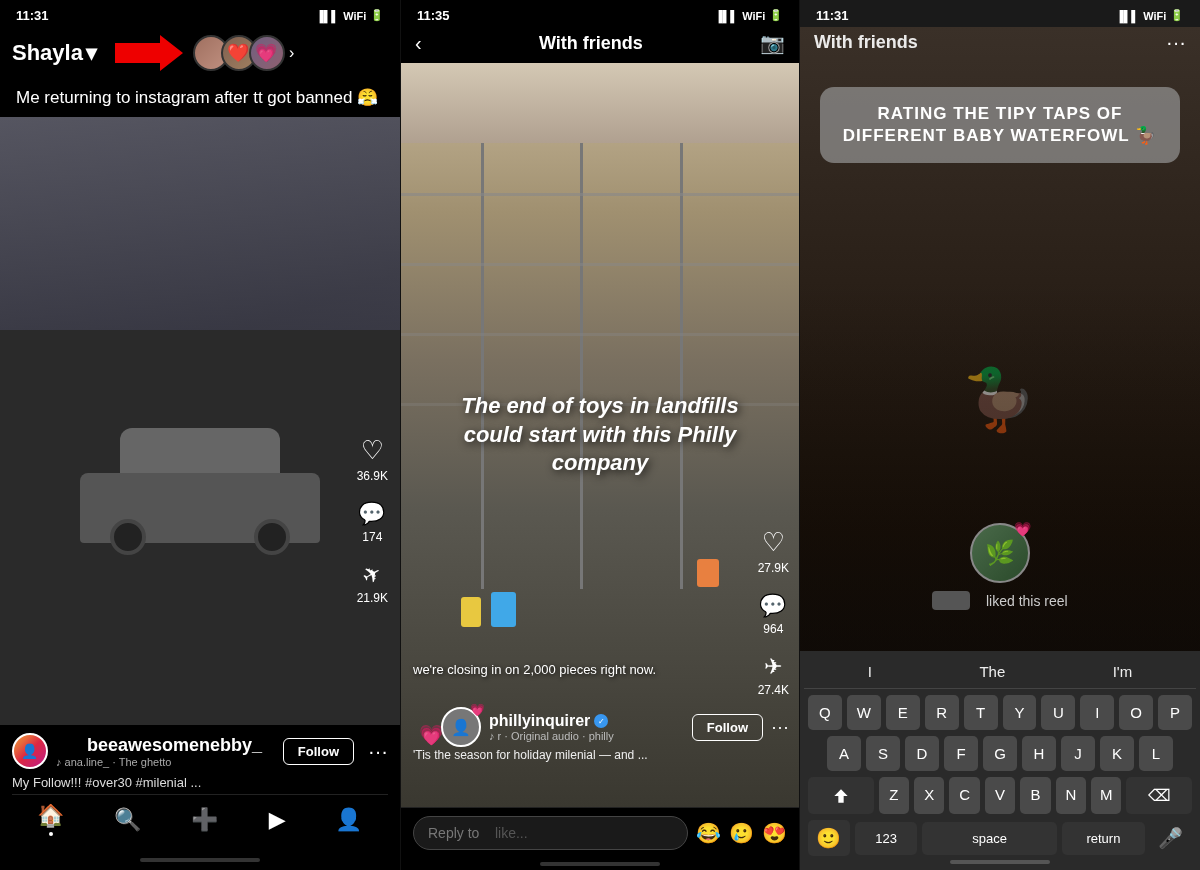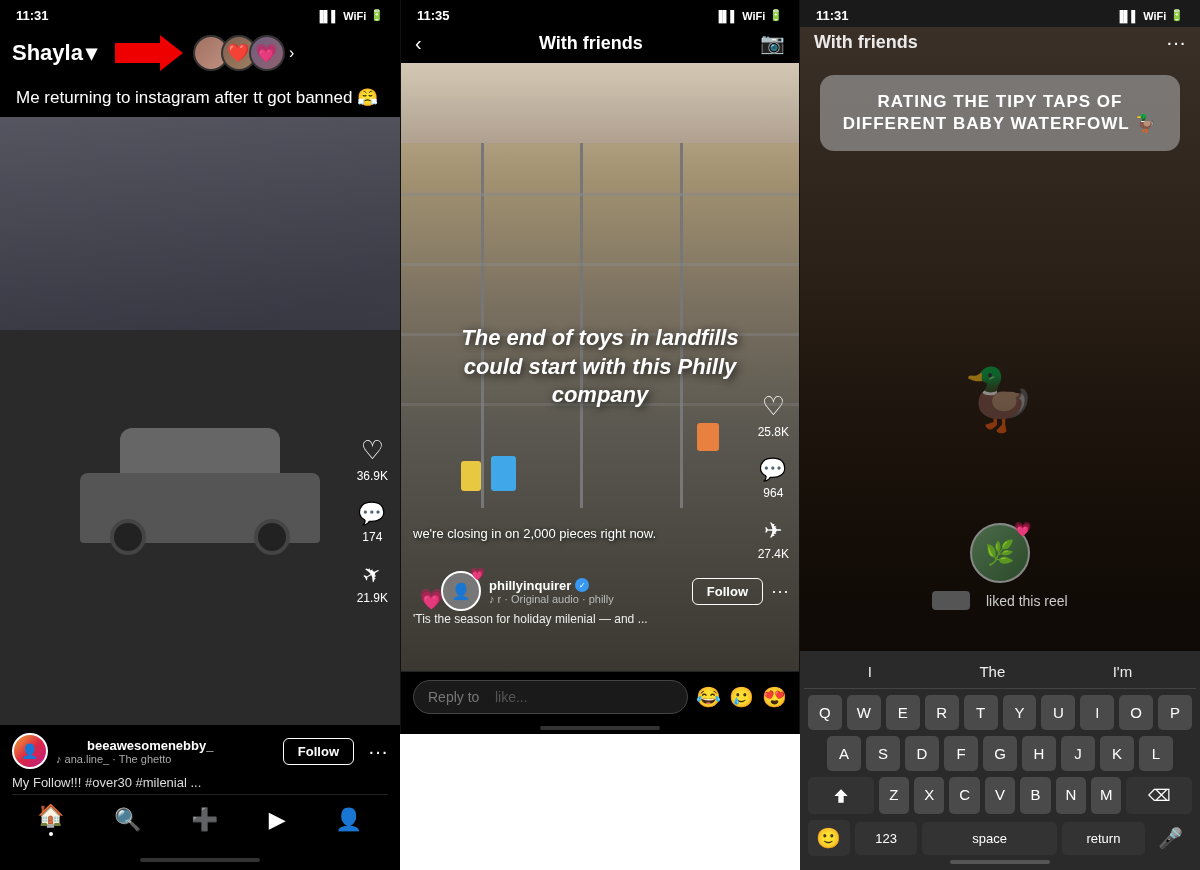--- a/index.html
+++ b/index.html
@@ -168,21 +168,21 @@
       border: 2px solid #fff;
       display: flex;
       align-items: center;
       justify-content: center;
       font-size: 14px;
       color: #fff;
       font-weight: 600;
       flex-shrink: 0;
     }
     .user-info { flex: 1; }
-    .user-name { font-size: 13px; font-weight: 600; padding-left: 31px; }
+    .user-name { font-size: 18px; font-weight: 600; padding-left: 31px; }
     .user-music { font-size: 11px; color: #aaa; }
     .follow-btn {
       background: transparent;
       border: 1.5px solid #fff;
       color: #fff;
       border-radius: 6px;
       padding: 5px 14px;
       font-size: 13px;
       font-weight: 600;
       cursor: pointer;
@@ -213,21 +213,21 @@
       background: #333;
       height: 4px;
       width: 120px;
       border-radius: 2px;
       margin: 6px auto 0;
     }
 
     
     .panel-2 {
       width: 400px;
-      height: 734px;
+      height: 870px;
       background: #000;
       color: #fff;
       display: flex;
       flex-direction: column;
       border-left: 1px solid #111;
       border-right: 1px solid #111;
     }
 
     .p2-status-bar {
       display: flex;
@@ -322,21 +322,21 @@
       font-size: 16px;
       overflow: hidden;
     }
     .p2-heart-badge {
       position: absolute;
       top: -4px;
       right: -4px;
       font-size: 12px;
     }
     .p2-user-info { flex: 1; }
-    .p2-user-name { font-size: 13px; font-weight: 600; }
+    .p2-user-name { font-size: 16px; font-weight: 600; }
     .p2-music { font-size: 11px; color: #bbb; }
     .p2-follow-btn {
       background: transparent;
       border: 1.5px solid #fff;
       color: #fff;
       border-radius: 6px;
       padding: 5px 14px;
       font-size: 13px;
       font-weight: 600;
       cursor: pointer;
@@ -413,21 +413,21 @@
       align-items: center;
       justify-content: space-between;
       padding: 4px 14px 8px;
       z-index: 10;
     }
     .p3-header-title { font-size: 18px; font-weight: 700; color: #fff; opacity: 0.9; }
     .p3-dots { font-size: 20px; color: #fff; cursor: pointer; }
 
     .p3-speech-bubble {
       position: absolute;
-      top: 48px;
+      top: 60px;
       left: 20px;
       right: 20px;
       background: rgba(150, 150, 150, 0.7);
       border-radius: 14px;
       padding: 16px 20px;
       text-align: center;
       z-index: 10;
     }
     .p3-bubble-text {
       font-size: 17px;
@@ -790,21 +790,21 @@
       <div style="position:absolute;bottom:220px;right:80px;width:22px;height:28px;background:#e88040;border-radius:3px;"></div>
     </div>
 
     <div class="p2-video-text">The end of toys in landfills could start with this Philly company</div>
 
     <div class="p2-subtitle">we're closing in on 2,000 pieces right now.</div>
 
     <div class="p2-right-actions">
       <div class="action-item">
         <span class="action-icon">♡</span>
-        <span class="action-count">25.8K</span>
+        <span class="action-count">27.9K</span>
       </div>
       <div class="action-item">
         <span class="action-icon" style="font-size:22px;">💬</span>
         <span class="action-count">964</span>
       </div>
       <div class="action-item">
         <span class="action-icon" style="font-size:22px;">✈</span>
         <span class="action-count">27.4K</span>
       </div>
     </div>

